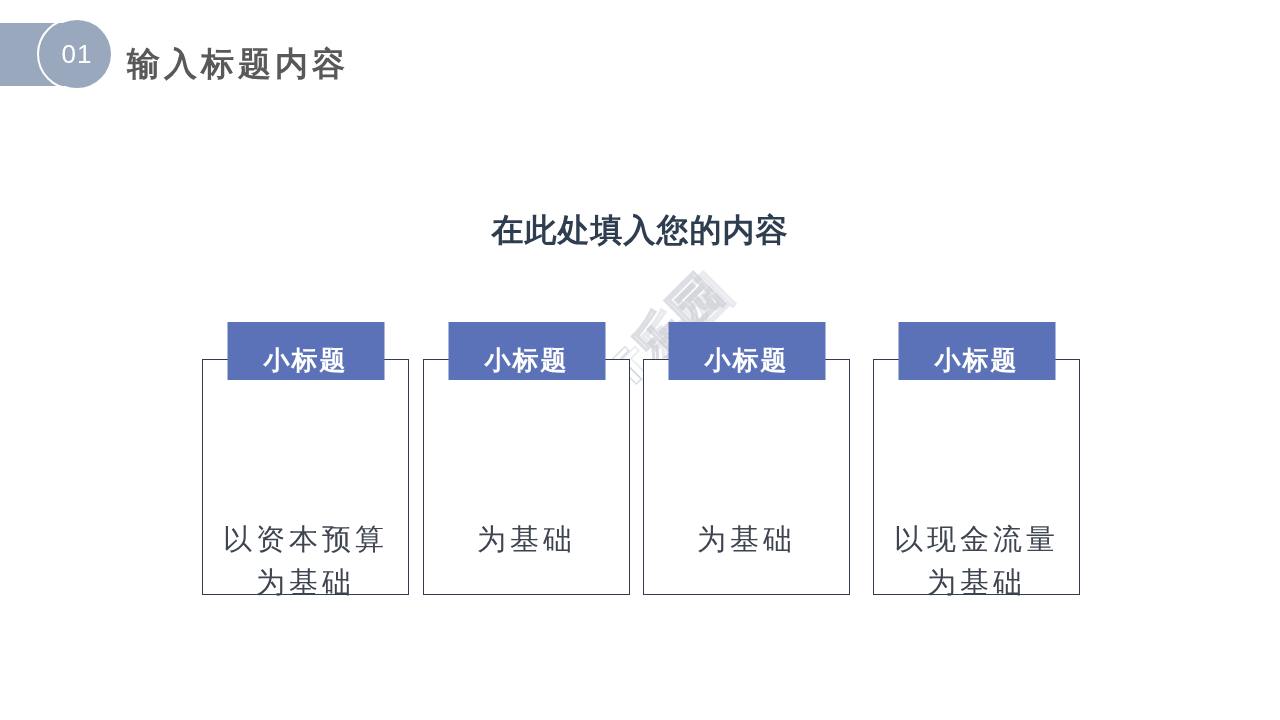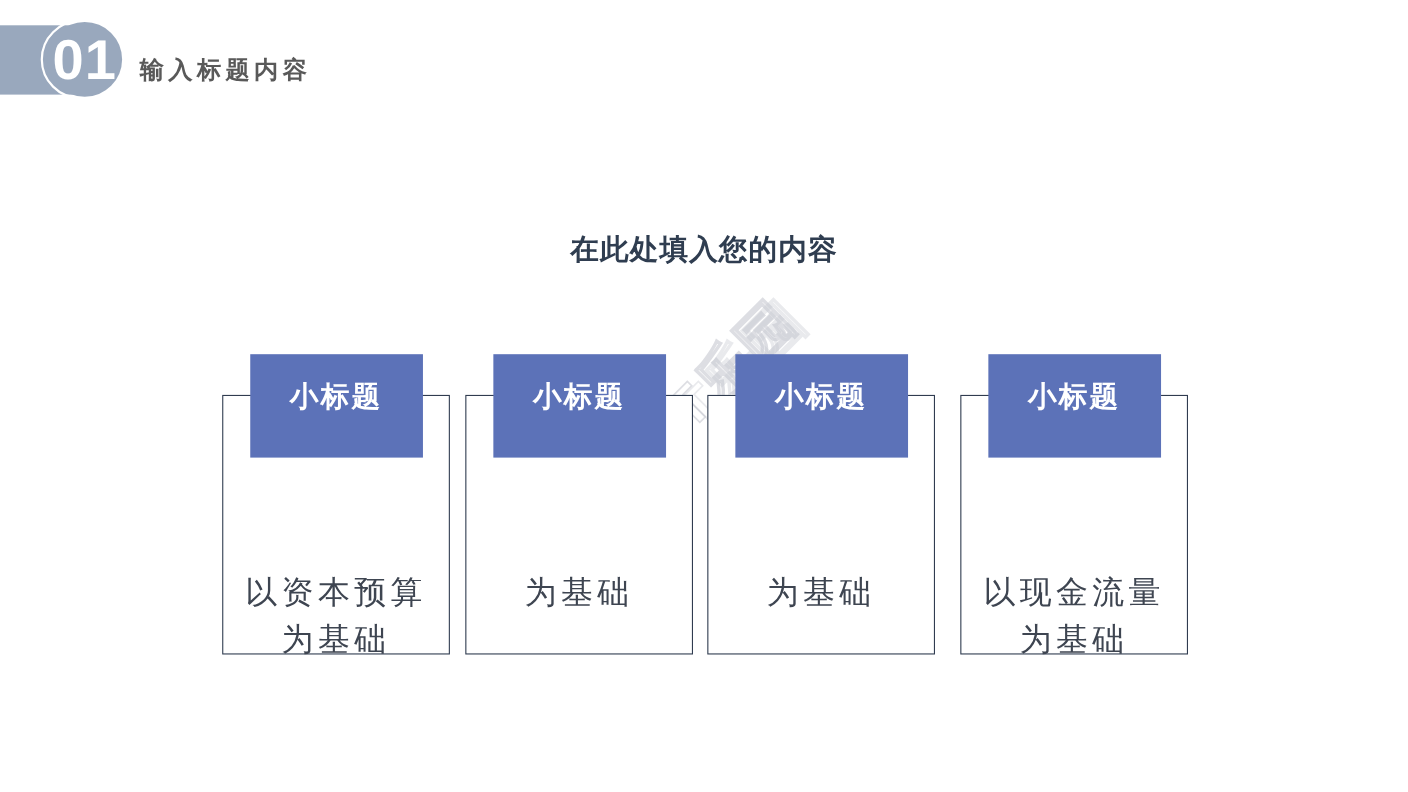--- a/index.html
+++ b/index.html
@@ -13,30 +13,30 @@
   }
   .badge-ring{
     position:absolute;left:37px;top:18px;width:72px;height:72px;border:2px solid #ffffff;
     border-radius:50%;box-sizing:border-box;
   }
   .badge-circle{
     position:absolute;left:43px;top:20px;width:68px;height:68px;background:#99a8bd;
     border-radius:50%;display:flex;align-items:center;justify-content:center;
   }
   .badge-number{
-    color:#ffffff;font-size:51px;font-weight:700;letter-spacing:1px;line-height:1;
+    color:#ffffff;font-size:26px;font-weight:400;letter-spacing:1px;line-height:1;
   }
   .section-title{
-    position:absolute;left:127px;top:48px;font-size:22px;line-height:32px;font-weight:bold;
+    position:absolute;left:127px;top:48px;font-size:33px;line-height:32px;font-weight:bold;
     color:#595959;letter-spacing:4px;white-space:nowrap;
   }
   
   .content-heading{
     position:absolute;left:0;top:209px;width:1280px;text-align:center;
-    font-size:26px;font-weight:bold;color:#2f3d50;letter-spacing:1px;
+    font-size:32px;font-weight:bold;color:#2f3d50;letter-spacing:1px;
   }
   
   .watermark{
     position:absolute;left:640px;top:357px;width:0;height:0;pointer-events:none;
   }
   .watermark-inner{
     position:absolute;transform:translate(-50%,-50%) rotate(-45deg);white-space:nowrap;
   }
   .watermark-text{
     display:block;font-size:50px;font-weight:bold;letter-spacing:3px;
@@ -45,21 +45,21 @@
   .watermark-text.echo{
     position:absolute;left:7px;top:7px;-webkit-text-stroke:1.5px rgba(200,203,211,0.40);
   }
   
   .card{position:absolute;top:322px;width:207px;height:273px;}
   .card-box{
     position:absolute;left:0;top:37px;right:0;bottom:0;background:#ffffff;
     border:1.5px solid #303c50;box-sizing:border-box;
   }
   .card-header{
-    position:absolute;top:0;left:50%;transform:translateX(-50%);width:157px;height:94px;
+    position:absolute;top:0;left:50%;transform:translateX(-50%);width:157px;height:58px;
     background:#5c72b8;text-align:center;line-height:76px;
     color:#ffffff;font-size:26px;font-weight:bold;letter-spacing:2px;z-index:2;
   }
   .card-body{
     position:absolute;left:0;top:158px;width:100%;text-align:center;
     font-size:29px;line-height:43px;color:#3e4551;letter-spacing:4px;z-index:1;
   }
   .card-1{left:202px;}
   .card-2{left:423px;}
   .card-3{left:643px;}

